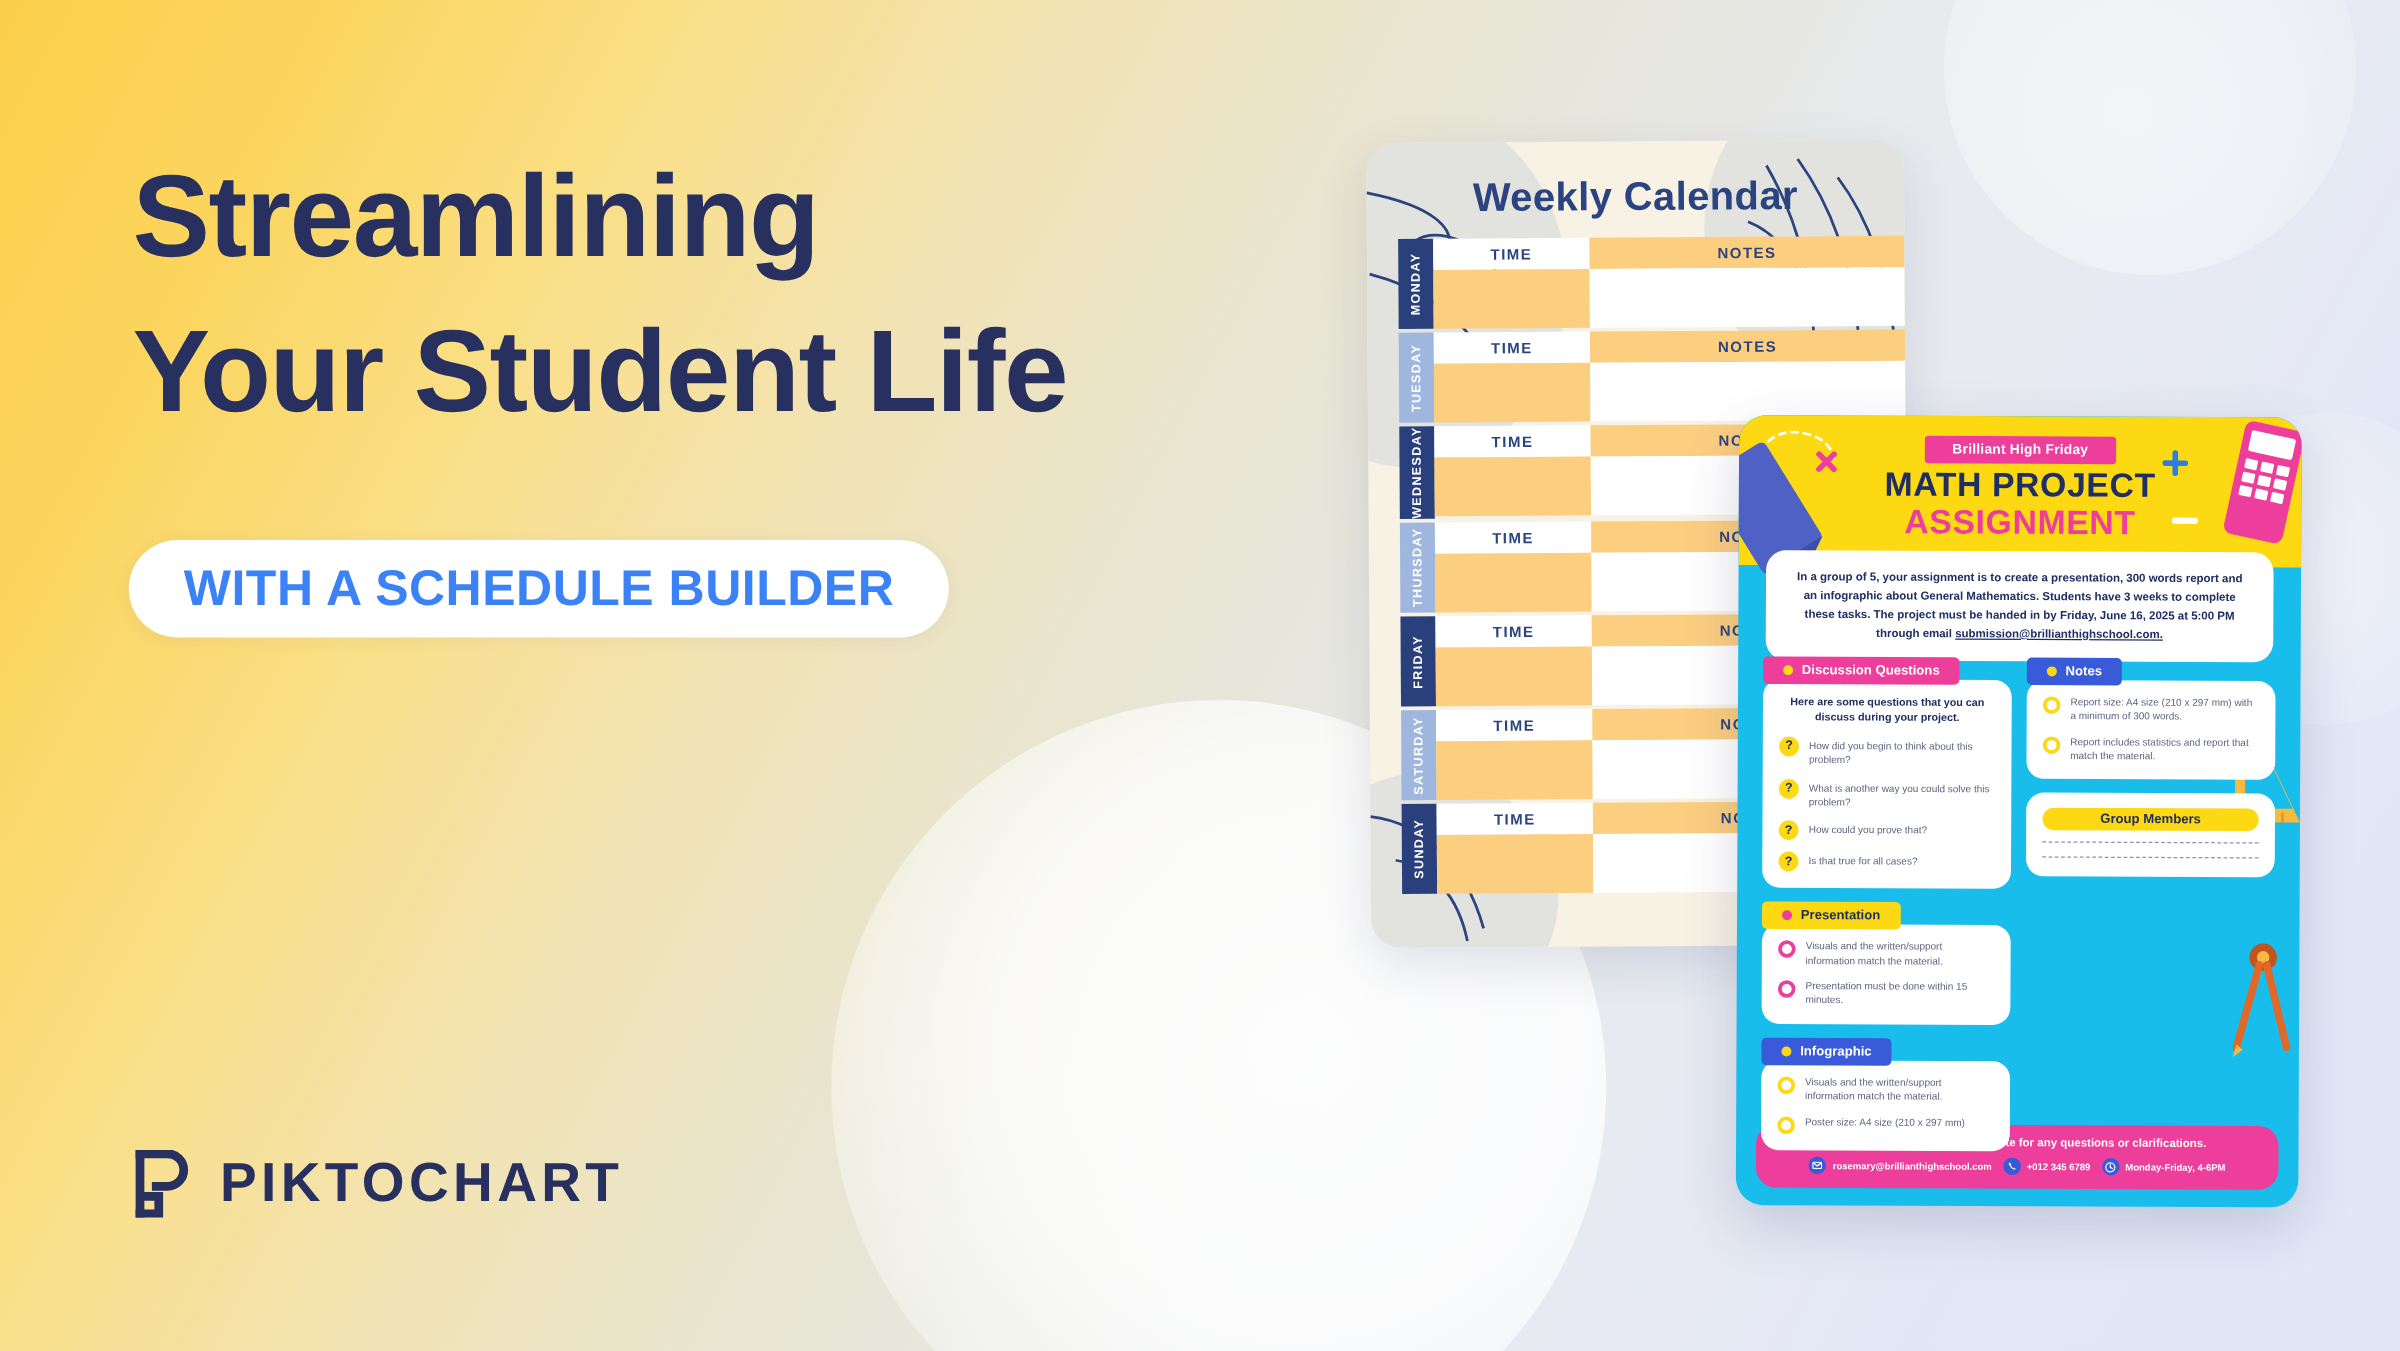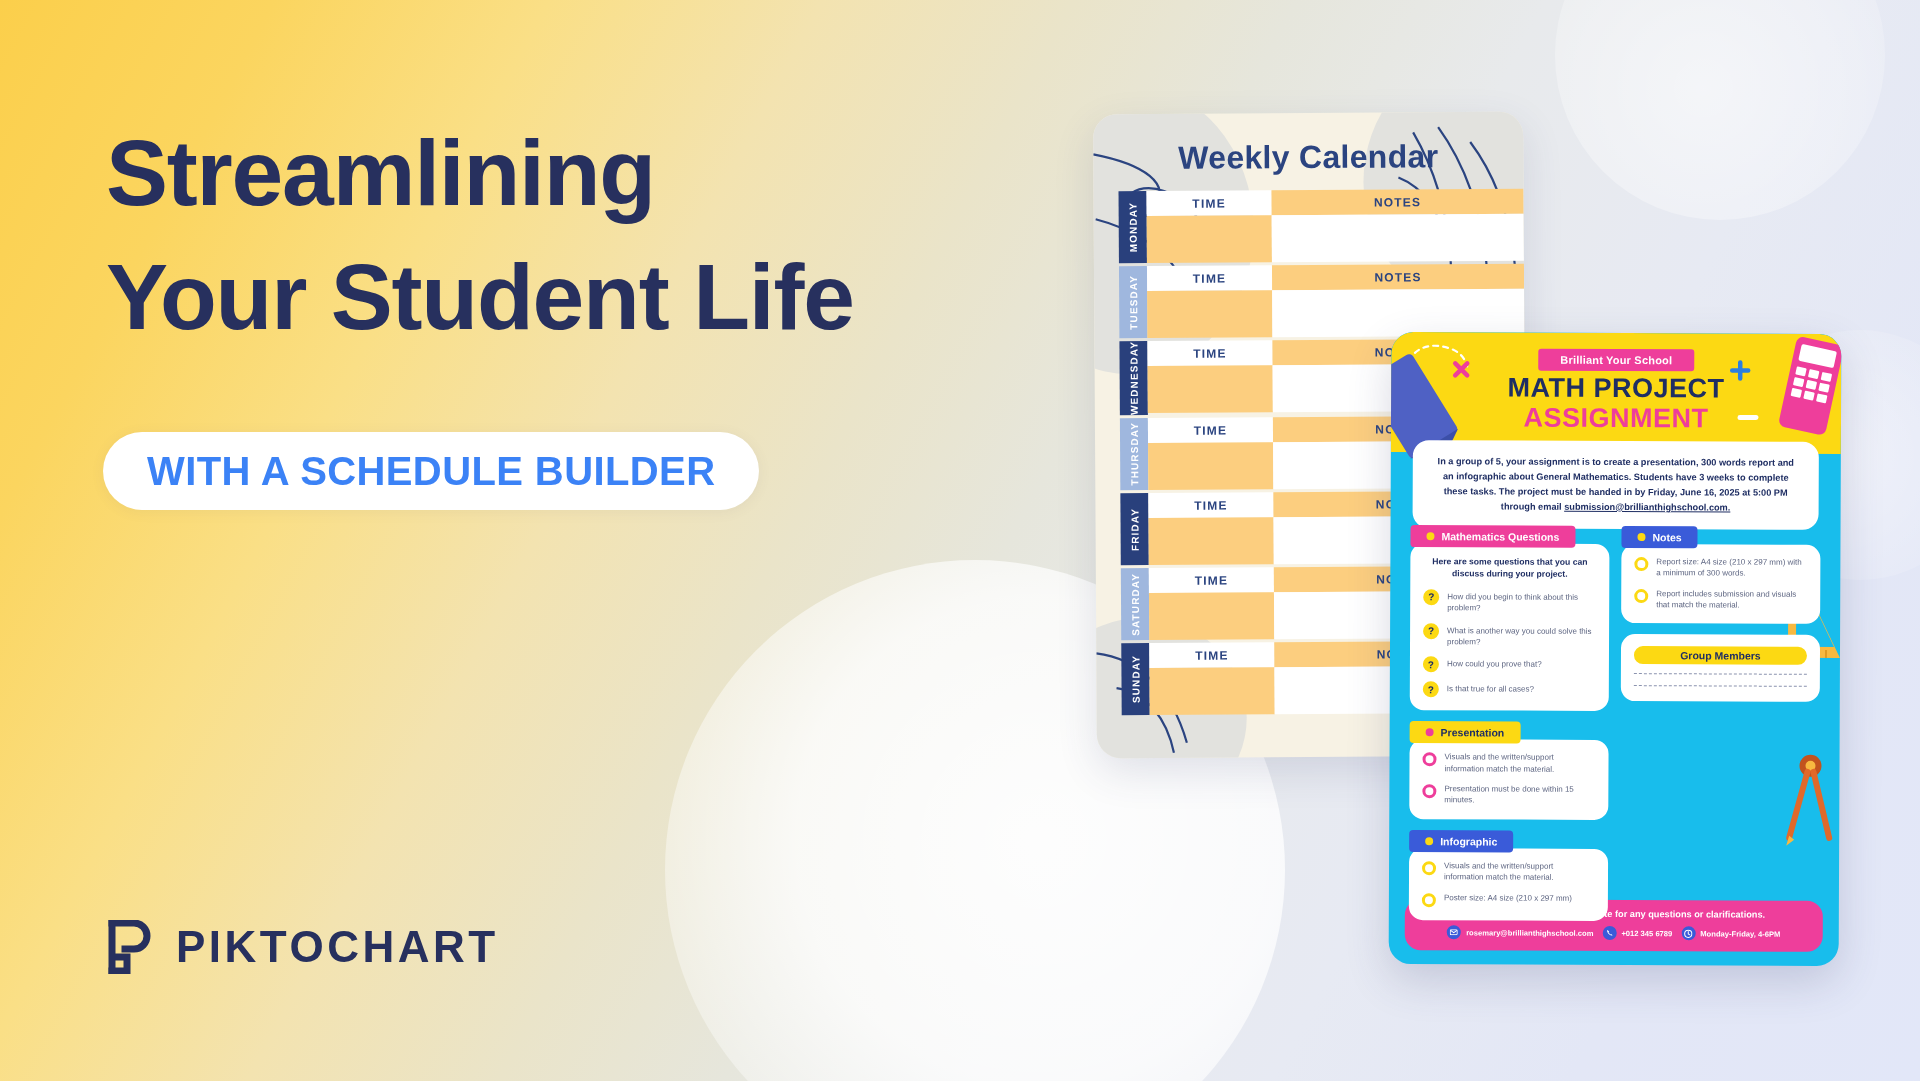--- a/index.html
+++ b/index.html
@@ -439,21 +439,21 @@
             <i></i>
             <i></i>
             <i></i>
             <i></i>
             <i></i>
             <i></i>
             <i></i>
           </span>
       </div>
 
-      <div class="badge">Brilliant Your School</div>
+      <div class="badge">Brilliant High Friday</div>
       <div class="p-t1">MATH PROJECT</div>
       <div class="p-t2">ASSIGNMENT</div>
     </div>
 
     <div class="pencil">
         <span class="tip"></span>
       </div>
 
     <svg class="ruler" viewBox="0 0 62 118">
       <path d="M6 4 L6 112 L58 112 Z" fill="#F8B940"></path>
@@ -475,21 +475,21 @@
       <span>In a group of 5, your assignment is to create a presentation, 300 words report and an infographic about General Mathematics. Students have 3 weeks to complete these tasks. The project must be handed in by Friday, June 16, 2025 at 5:00 PM through email </span><a href="#">submission@brillianthighschool.com.</a>
     </div>
 
     <div class="cols">
 
       <div class="col">
 
         <div class="panel">
           <div class="p-hdr" style="background:#EE3E9B; color:#FFFFFF;">
             <span class="dot" style="background:#FCD913;"></span>
-            <span>Mathematics Questions</span>
+            <span>Discussion Questions</span>
           </div>
           <div class="p-body">
             <div class="p-lead">Here are some questions that you can discuss during your project.</div>
             <div class="q-item">
               <span class="q-badge">?</span>
               <span class="q-txt">How did you begin to think about this problem?</span>
             </div>
             <div class="q-item">
               <span class="q-badge">?</span>
               <span class="q-txt">What is another way you could solve this problem?</span>
@@ -548,21 +548,21 @@
             <span class="dot" style="background:#FCD913;"></span>
             <span>Notes</span>
           </div>
           <div class="p-body">
             <div class="r-item">
               <span class="ring" style="border-color:#FCD913;"></span>
               <span class="r-txt">Report size: A4 size (210 x 297 mm) with a minimum of 300 words.</span>
             </div>
             <div class="r-item">
               <span class="ring" style="border-color:#FCD913;"></span>
-              <span class="r-txt">Report includes submission and visuals that match the material.</span>
+              <span class="r-txt">Report includes statistics and report that match the material.</span>
             </div>
           </div>
         </div>
 
 
         <div class="panel">
           <div class="p-body" style="margin-top:0;">
             <div class="gm-hdr">Group Members</div>
             <div class="gm-line"></div>
             <div class="gm-line"></div>

